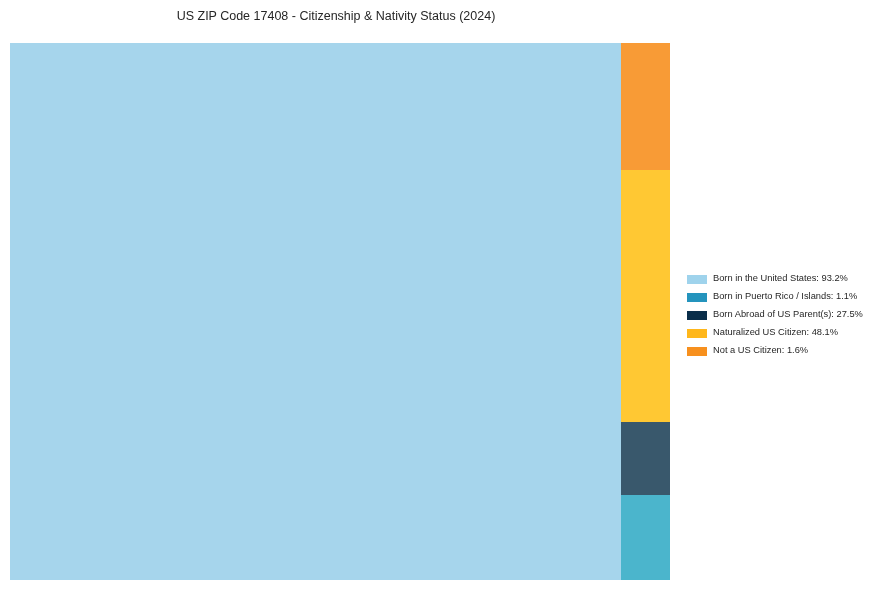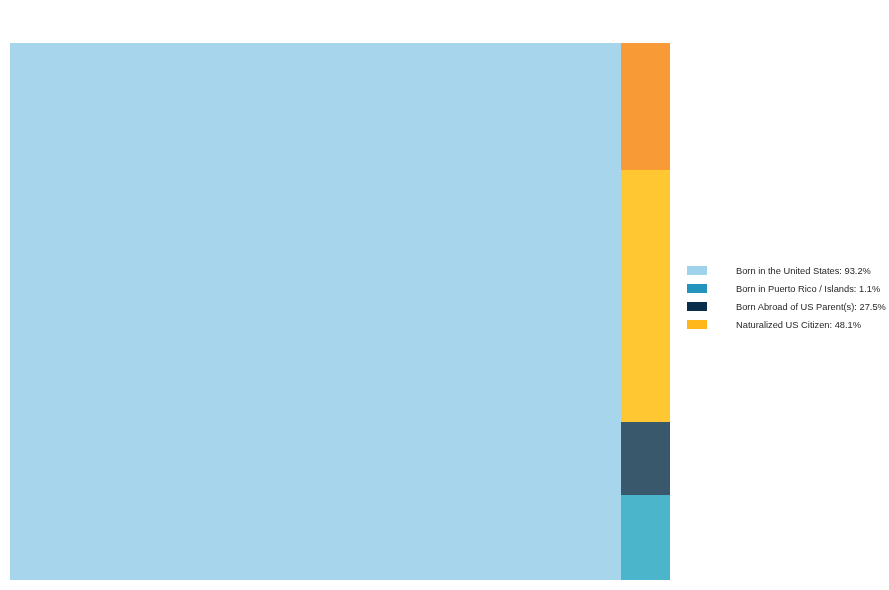--- a/index.html
+++ b/index.html
@@ -59,22 +59,21 @@
     position: absolute;
     left: 687px;
     top: 266px;
     width: 196px;
   }
 
   .legend-row {
     position: relative;
     height: 18px;
     display: flex;
-    align-items: flex-start;
-    gap: 23px;
+    align-items: flex-end;
   }
 
   .legend-swatch {
     width: 20px;
     height: 9px;
     flex: 0 0 auto;
     display: block;
   }
 
   .legend-text {
@@ -83,20 +82,21 @@
     line-height: 11px;
     color: #262626;
     white-space: nowrap;
   }
 </style>
 </head>
 <body>
 
 <div id="figure">
 
+  <div id="chart-title">US ZIP Code 17408 - Citizenship &amp; Nativity Status (2024)</div>
 
   <div id="treemap">
       <div class="tm-tile" style="left: 0%; top: 0%; width: 92.58%; height: 100%; background: rgb(166, 213, 236);"></div>
       <div class="tm-tile" style="left: 92.58%; top: 0%; width: 7.42%; height: 23.65%; background: rgb(248, 155, 54);"></div>
       <div class="tm-tile" style="left: 92.58%; top: 23.65%; width: 7.42%; height: 46.93%; background: rgb(255, 200, 51);"></div>
       <div class="tm-tile" style="left: 92.58%; top: 70.58%; width: 7.42%; height: 13.6%; background: rgb(57, 88, 108);"></div>
       <div class="tm-tile" style="left: 92.58%; top: 84.18%; width: 7.42%; height: 15.82%; background: rgb(75, 181, 204);"></div>
     </div>
 
   <div id="legend">
@@ -109,15 +109,19 @@
         <span class="legend-text">Born in Puerto Rico / Islands: 1.1%</span>
       </div>
       <div class="legend-row">
         <span class="legend-swatch" style="background: rgb(10, 46, 74);"></span>
         <span class="legend-text">Born Abroad of US Parent(s): 27.5%</span>
       </div>
       <div class="legend-row">
         <span class="legend-swatch" style="background: rgb(255, 183, 27);"></span>
         <span class="legend-text">Naturalized US Citizen: 48.1%</span>
       </div>
+      <div class="legend-row">
+        <span class="legend-swatch" style="background: rgb(247, 144, 30);"></span>
+        <span class="legend-text">Not a US Citizen: 1.6%</span>
+      </div>
     </div>
 
 </div>
 
 </body></html>

